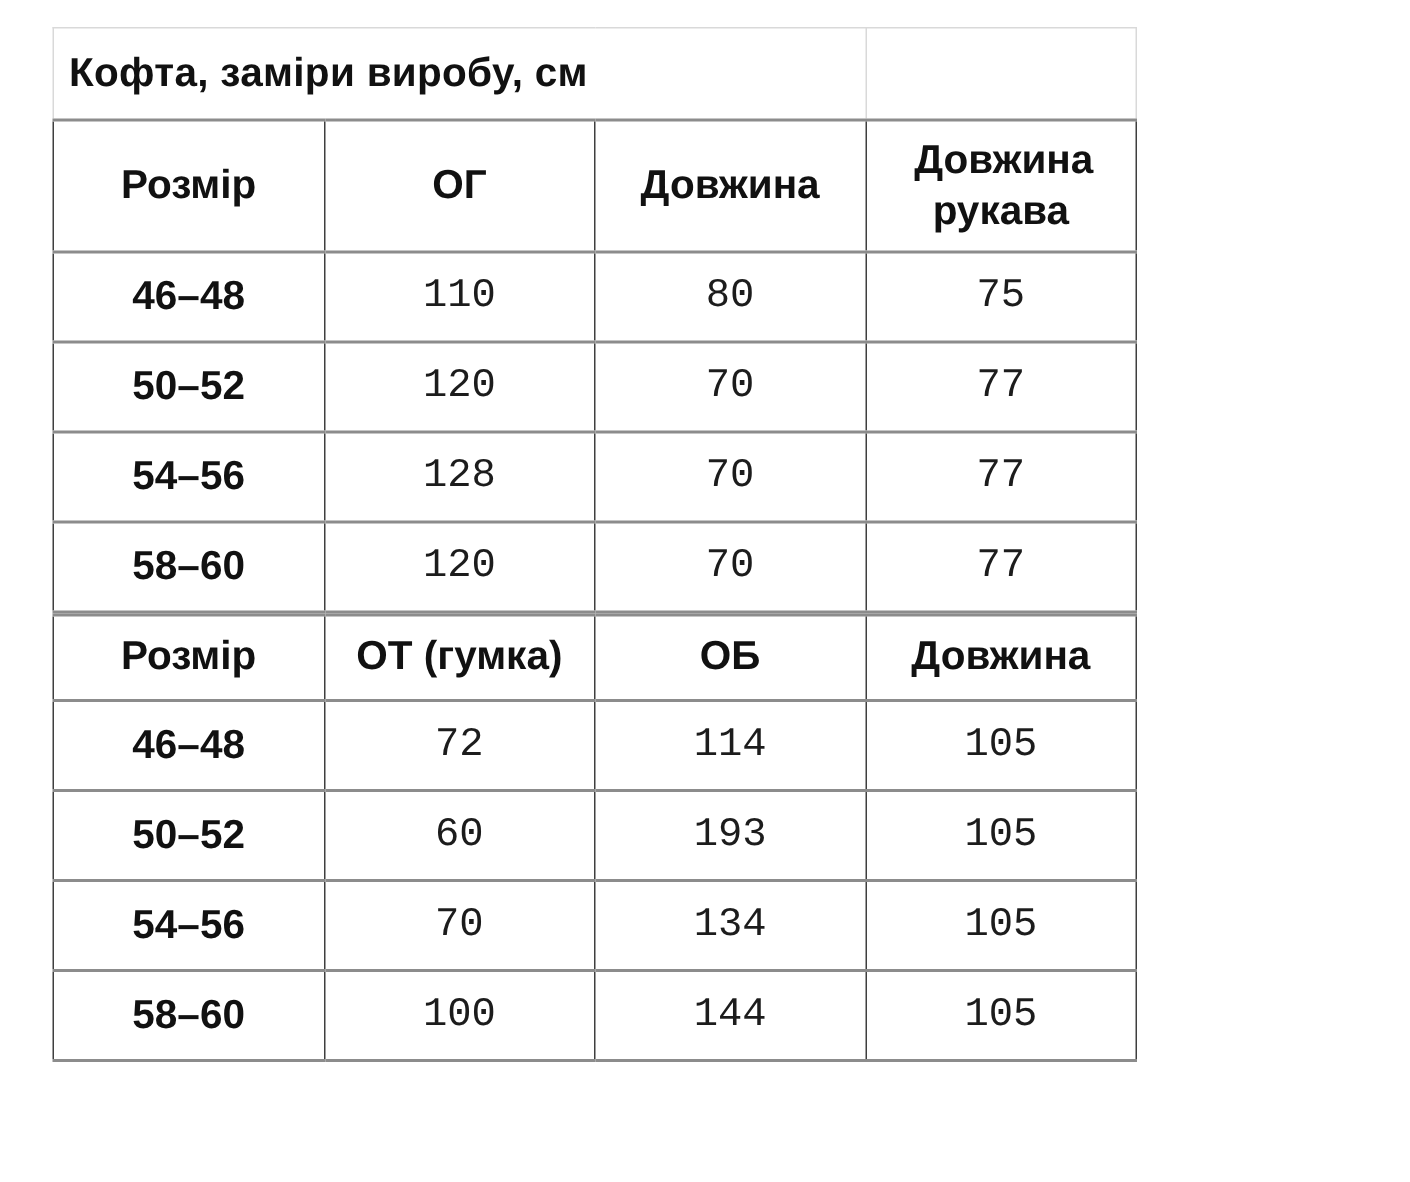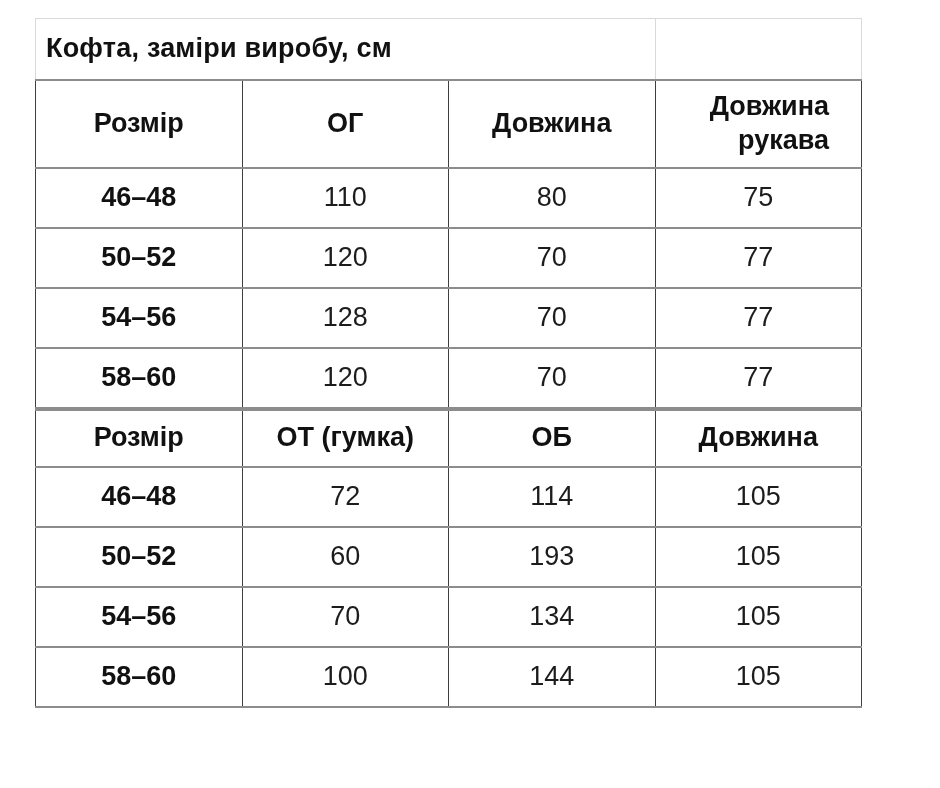--- a/index.html
+++ b/index.html
@@ -12,21 +12,21 @@
     font-family: "Liberation Sans", sans-serif;
     color: #111111;
   }
   .page {
     width: 827px;
     margin: 18px 0 0 35px;
   }
   table.size-table {
     border-collapse: collapse;
     table-layout: fixed;
-    width: 827px;
+    width: 723px;
     font-size: 27px;
   }
   table.size-table col { width: 25%; }
 
   
   td.title-cell {
     border: 1px solid #d9d9d9;
     font-weight: 700;
     text-align: left;
     padding: 0 10px;
@@ -42,23 +42,23 @@
     border-left: 1px solid #3f3f3f;
     border-right: 1px solid #3f3f3f;
     text-align: center;
     vertical-align: middle;
     padding: 0;
   }
   td.head {
     font-weight: 700;
     line-height: 1.25;
   }
-  td.head.wrap { padding: 0 32px; text-align: right; }
+  td.head.wrap { padding: 0 32px; }
   td.size { font-weight: 700; }
-  td.val  { font-weight: 400; color: #1c1c1c; }
+  td.val  { font-weight: 400; color: #1c1c1c; font-family: Liberation Mono, monospace; }
 
   tr.t1-title  { height: 61px; }
   tr.t1-head   { height: 88px; }
   tr.t2-title  { height: 79px; }
   tr.t2-head   { height: 57px; }
   tr.data-row  { height: 60px; }
 </style>
 </head>
 <body>
 

